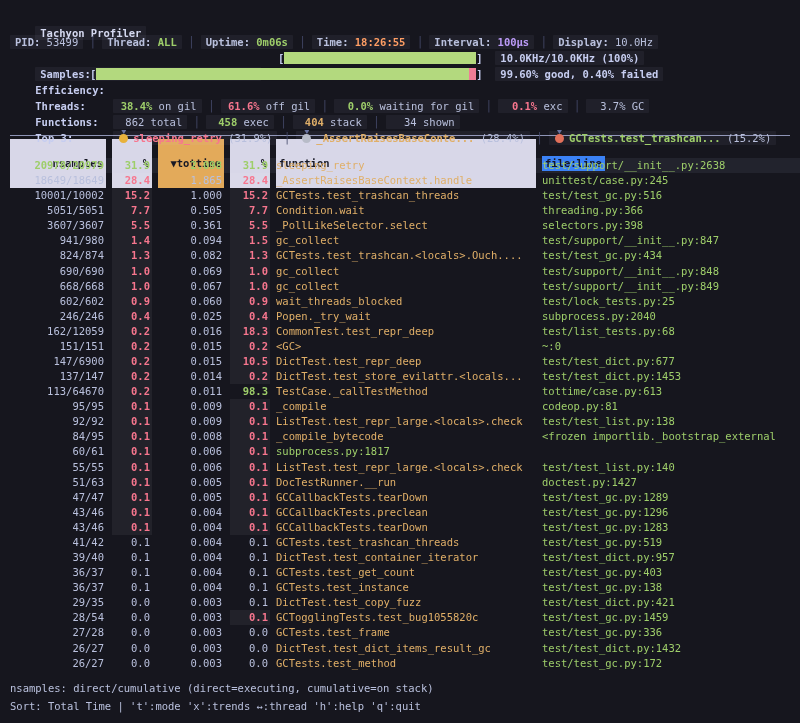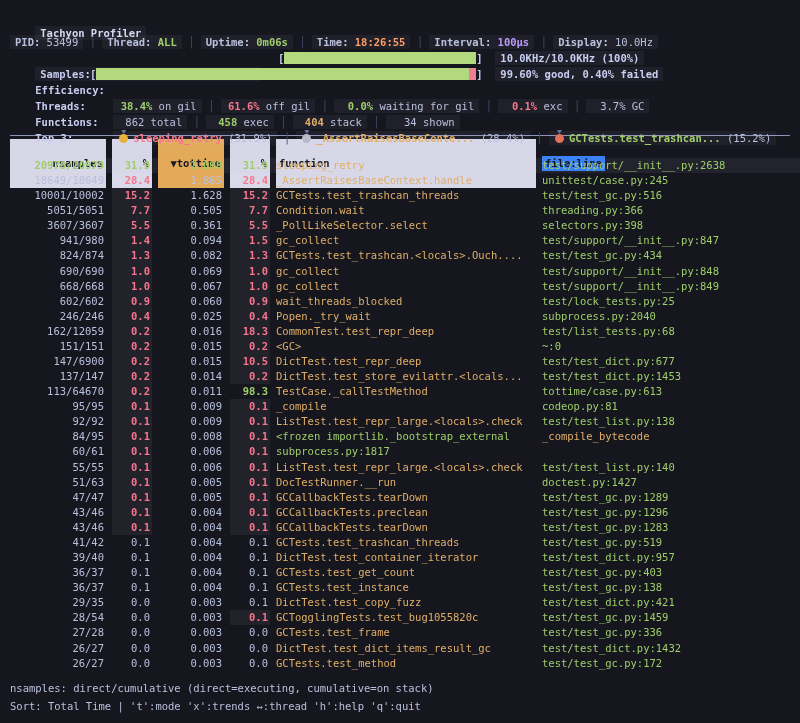--- a/index.html
+++ b/index.html
@@ -89,37 +89,37 @@
     <div class="hc num">%</div>
     <div class="hc num sort">▼tottime</div>
     <div class="hc num">%</div>
     <div class="hc">function</div>
     <div class="hc plain"><span>file:line</span></div>
   </div>
 
   <div id="tbody">
       <div class="trow selrow"><div class="cell num cg">20978/20979</div><div class="cell num cg">31.9</div><div class="cell num cg">2.098</div><div class="cell num cg">31.9</div><div class="cell fn">sleeping_retry</div><div class="cell fl">test/support/__init__.py:2638</div></div>
       <div class="trow"><div class="cell num cw">18649/18649</div><div class="cell num cr hot">28.4</div><div class="cell num cw">1.865</div><div class="cell num cr hot">28.4</div><div class="cell fn">_AssertRaisesBaseContext.handle</div><div class="cell fl">unittest/case.py:245</div></div>
-      <div class="trow"><div class="cell num cw">10001/10002</div><div class="cell num cr hot">15.2</div><div class="cell num cw">1.628</div><div class="cell num cr hot">15.2</div><div class="cell fn">GCTests.test_trashcan_threads</div><div class="cell fl">test/test_gc.py:516</div></div>
+      <div class="trow"><div class="cell num cw">10001/10002</div><div class="cell num cr hot">15.2</div><div class="cell num cw">1.000</div><div class="cell num cr hot">15.2</div><div class="cell fn">GCTests.test_trashcan_threads</div><div class="cell fl">test/test_gc.py:516</div></div>
       <div class="trow"><div class="cell num cw">5051/5051</div><div class="cell num cr hot">7.7</div><div class="cell num cw">0.505</div><div class="cell num cr hot">7.7</div><div class="cell fn">Condition.wait</div><div class="cell fl">threading.py:366</div></div>
       <div class="trow"><div class="cell num cw">3607/3607</div><div class="cell num cr hot">5.5</div><div class="cell num cw">0.361</div><div class="cell num cr hot">5.5</div><div class="cell fn">_PollLikeSelector.select</div><div class="cell fl">selectors.py:398</div></div>
       <div class="trow"><div class="cell num cw">941/980</div><div class="cell num cr hot">1.4</div><div class="cell num cw">0.094</div><div class="cell num cr hot">1.5</div><div class="cell fn">gc_collect</div><div class="cell fl">test/support/__init__.py:847</div></div>
       <div class="trow"><div class="cell num cw">824/874</div><div class="cell num cr hot">1.3</div><div class="cell num cw">0.082</div><div class="cell num cr hot">1.3</div><div class="cell fn">GCTests.test_trashcan.&lt;locals&gt;.Ouch....</div><div class="cell fl">test/test_gc.py:434</div></div>
       <div class="trow"><div class="cell num cw">690/690</div><div class="cell num cr hot">1.0</div><div class="cell num cw">0.069</div><div class="cell num cr hot">1.0</div><div class="cell fn">gc_collect</div><div class="cell fl">test/support/__init__.py:848</div></div>
       <div class="trow"><div class="cell num cw">668/668</div><div class="cell num cr hot">1.0</div><div class="cell num cw">0.067</div><div class="cell num cr hot">1.0</div><div class="cell fn">gc_collect</div><div class="cell fl">test/support/__init__.py:849</div></div>
       <div class="trow"><div class="cell num cw">602/602</div><div class="cell num cr hot">0.9</div><div class="cell num cw">0.060</div><div class="cell num cr hot">0.9</div><div class="cell fn">wait_threads_blocked</div><div class="cell fl">test/lock_tests.py:25</div></div>
       <div class="trow"><div class="cell num cw">246/246</div><div class="cell num cr hot">0.4</div><div class="cell num cw">0.025</div><div class="cell num cr hot">0.4</div><div class="cell fn">Popen._try_wait</div><div class="cell fl">subprocess.py:2040</div></div>
       <div class="trow"><div class="cell num cw">162/12059</div><div class="cell num cr hot">0.2</div><div class="cell num cw">0.016</div><div class="cell num cr hot">18.3</div><div class="cell fn">CommonTest.test_repr_deep</div><div class="cell fl">test/list_tests.py:68</div></div>
       <div class="trow"><div class="cell num cw">151/151</div><div class="cell num cr hot">0.2</div><div class="cell num cw">0.015</div><div class="cell num cr hot">0.2</div><div class="cell fn">&lt;GC&gt;</div><div class="cell fl">~:0</div></div>
       <div class="trow"><div class="cell num cw">147/6900</div><div class="cell num cr hot">0.2</div><div class="cell num cw">0.015</div><div class="cell num cr hot">10.5</div><div class="cell fn">DictTest.test_repr_deep</div><div class="cell fl">test/test_dict.py:677</div></div>
       <div class="trow"><div class="cell num cw">137/147</div><div class="cell num cr hot">0.2</div><div class="cell num cw">0.014</div><div class="cell num cr hot">0.2</div><div class="cell fn">DictTest.test_store_evilattr.&lt;locals...</div><div class="cell fl">test/test_dict.py:1453</div></div>
       <div class="trow"><div class="cell num cw">113/64670</div><div class="cell num cr hot">0.2</div><div class="cell num cw">0.011</div><div class="cell num cg">98.3</div><div class="cell fn">TestCase._callTestMethod</div><div class="cell fl">tottime/case.py:613</div></div>
       <div class="trow"><div class="cell num cw">95/95</div><div class="cell num cr hot">0.1</div><div class="cell num cw">0.009</div><div class="cell num cr hot">0.1</div><div class="cell fn">_compile</div><div class="cell fl">codeop.py:81</div></div>
       <div class="trow"><div class="cell num cw">92/92</div><div class="cell num cr hot">0.1</div><div class="cell num cw">0.009</div><div class="cell num cr hot">0.1</div><div class="cell fn">ListTest.test_repr_large.&lt;locals&gt;.check</div><div class="cell fl">test/test_list.py:138</div></div>
-      <div class="trow"><div class="cell num cw">84/95</div><div class="cell num cr hot">0.1</div><div class="cell num cw">0.008</div><div class="cell num cr hot">0.1</div><div class="cell fl">&lt;frozen importlib._bootstrap_external</div><div class="cell fn">_compile_bytecode</div></div>
+      <div class="trow"><div class="cell num cw">84/95</div><div class="cell num cr hot">0.1</div><div class="cell num cw">0.008</div><div class="cell num cr hot">0.1</div><div class="cell fn">_compile_bytecode</div><div class="cell fl">&lt;frozen importlib._bootstrap_external</div></div>
       <div class="trow"><div class="cell num cw">60/61</div><div class="cell num cr hot">0.1</div><div class="cell num cw">0.006</div><div class="cell num cr hot">0.1</div><div class="cell fl">subprocess.py:1817</div></div>
       <div class="trow"><div class="cell num cw">55/55</div><div class="cell num cr hot">0.1</div><div class="cell num cw">0.006</div><div class="cell num cr hot">0.1</div><div class="cell fn">ListTest.test_repr_large.&lt;locals&gt;.check</div><div class="cell fl">test/test_list.py:140</div></div>
       <div class="trow"><div class="cell num cw">51/63</div><div class="cell num cr hot">0.1</div><div class="cell num cw">0.005</div><div class="cell num cr hot">0.1</div><div class="cell fn">DocTestRunner.__run</div><div class="cell fl">doctest.py:1427</div></div>
       <div class="trow"><div class="cell num cw">47/47</div><div class="cell num cr hot">0.1</div><div class="cell num cw">0.005</div><div class="cell num cr hot">0.1</div><div class="cell fn">GCCallbackTests.tearDown</div><div class="cell fl">test/test_gc.py:1289</div></div>
       <div class="trow"><div class="cell num cw">43/46</div><div class="cell num cr hot">0.1</div><div class="cell num cw">0.004</div><div class="cell num cr hot">0.1</div><div class="cell fn">GCCallbackTests.preclean</div><div class="cell fl">test/test_gc.py:1296</div></div>
       <div class="trow"><div class="cell num cw">43/46</div><div class="cell num cr hot">0.1</div><div class="cell num cw">0.004</div><div class="cell num cr hot">0.1</div><div class="cell fn">GCCallbackTests.tearDown</div><div class="cell fl">test/test_gc.py:1283</div></div>
       <div class="trow"><div class="cell num cw">41/42</div><div class="cell num cw">0.1</div><div class="cell num cw">0.004</div><div class="cell num cw">0.1</div><div class="cell fn">GCTests.test_trashcan_threads</div><div class="cell fl">test/test_gc.py:519</div></div>
       <div class="trow"><div class="cell num cw">39/40</div><div class="cell num cw">0.1</div><div class="cell num cw">0.004</div><div class="cell num cw">0.1</div><div class="cell fn">DictTest.test_container_iterator</div><div class="cell fl">test/test_dict.py:957</div></div>
       <div class="trow"><div class="cell num cw">36/37</div><div class="cell num cw">0.1</div><div class="cell num cw">0.004</div><div class="cell num cw">0.1</div><div class="cell fn">GCTests.test_get_count</div><div class="cell fl">test/test_gc.py:403</div></div>
       <div class="trow"><div class="cell num cw">36/37</div><div class="cell num cw">0.1</div><div class="cell num cw">0.004</div><div class="cell num cw">0.1</div><div class="cell fn">GCTests.test_instance</div><div class="cell fl">test/test_gc.py:138</div></div>

